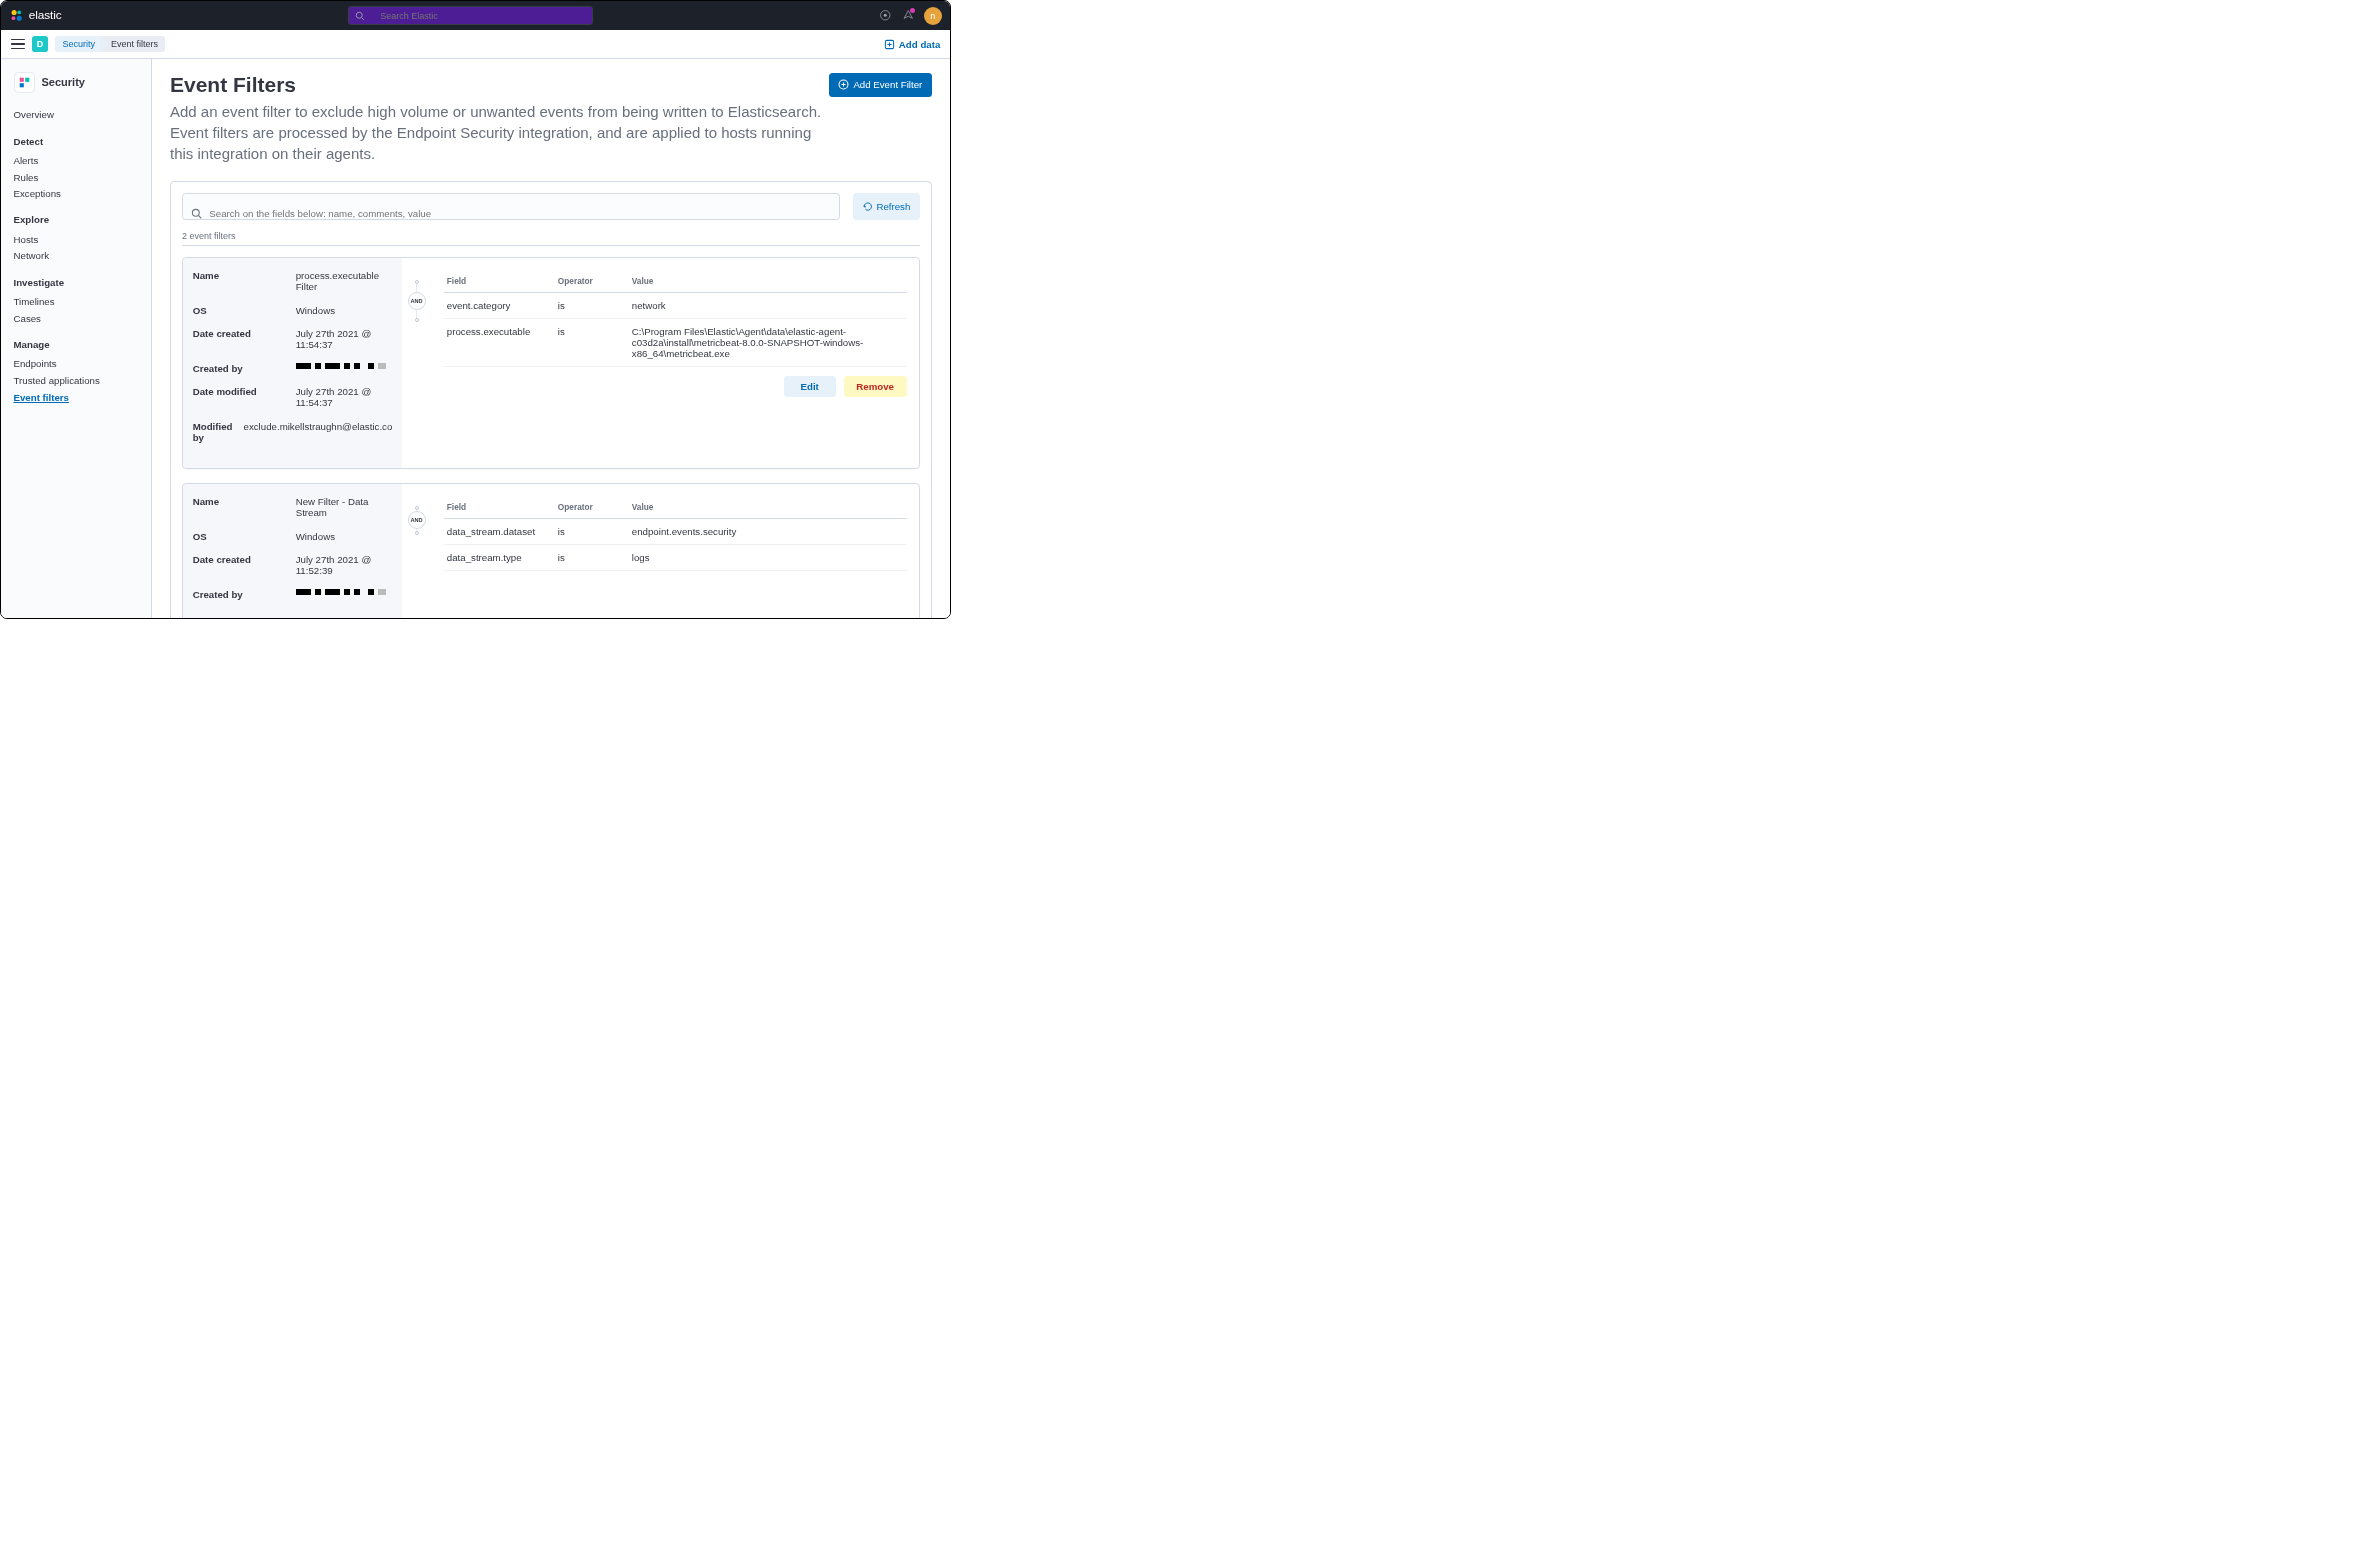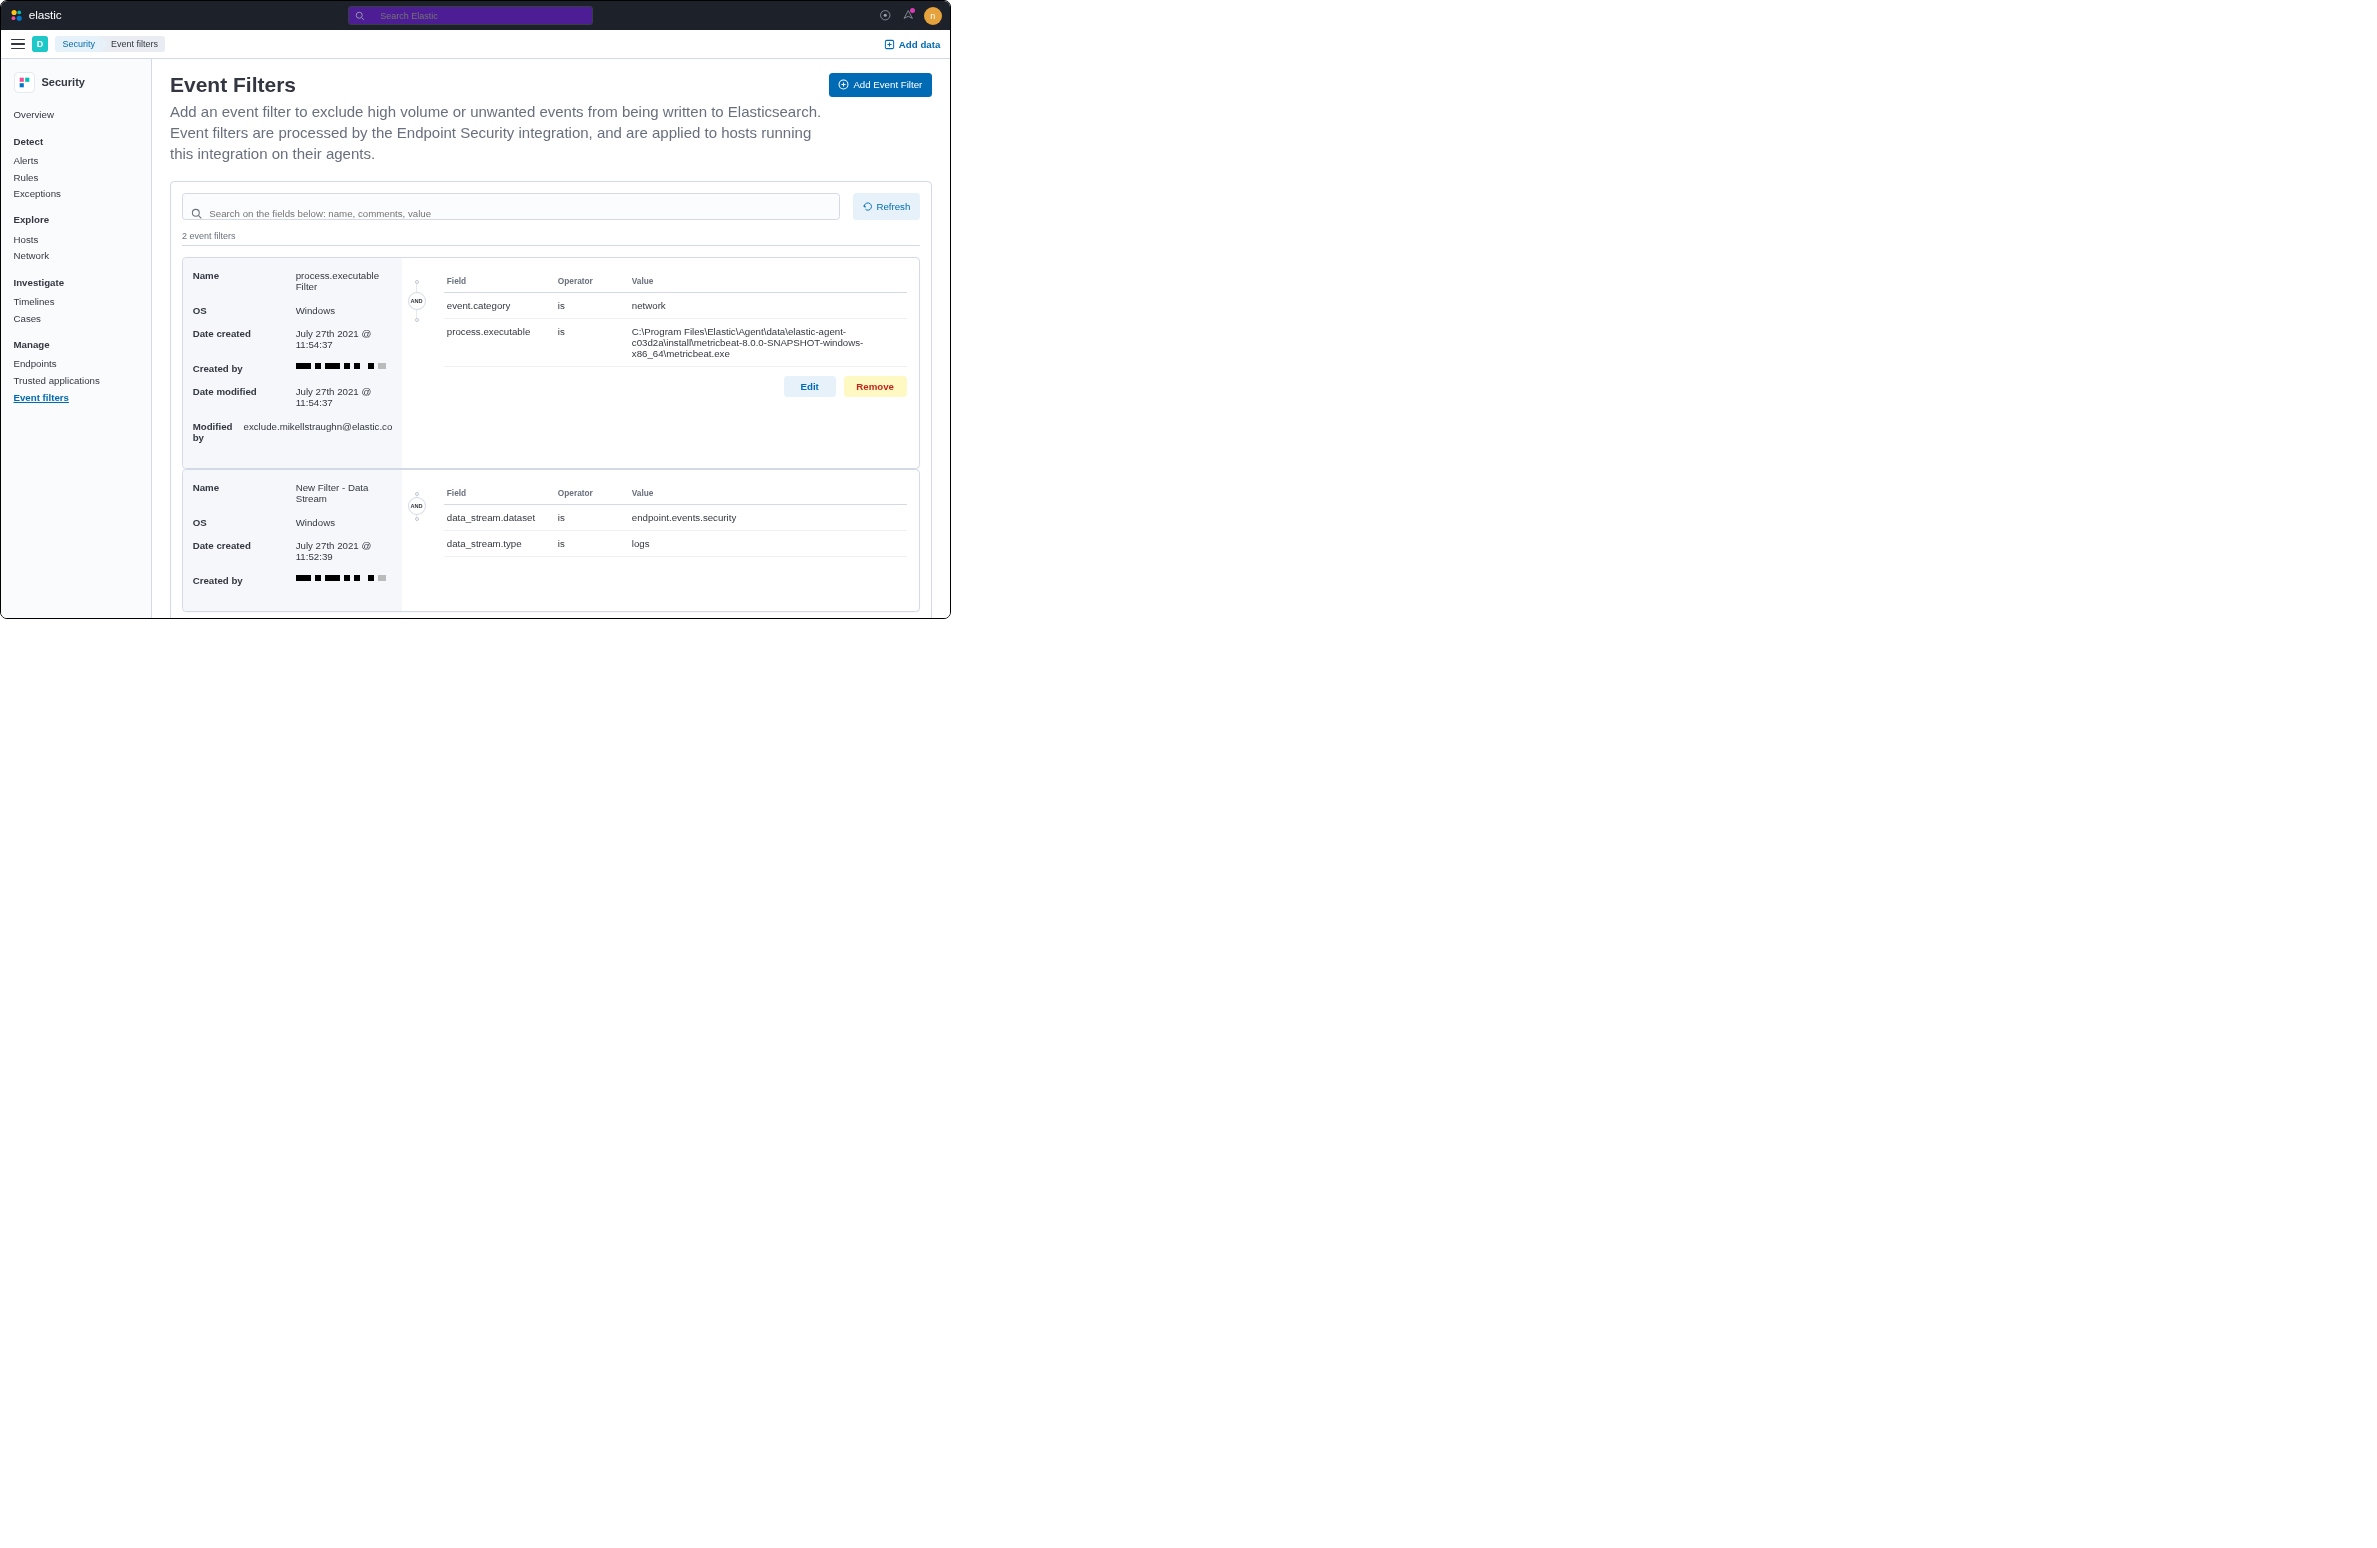--- a/index.html
+++ b/index.html
@@ -52,21 +52,21 @@
 .page-desc { font-size: 15px; color: #69707d; max-width: 653px; margin-bottom: 17px; line-height: 1.4; }
 
 .panel { border: 0.7px solid #d3dae6; border-radius: 4.2px; padding: 11px; background: #fff; }
 .panel-top { display: flex; gap: 12.5px; margin-bottom: 7px; }
 .filter-search { flex: 1; border: 0.7px solid #d3dae6; border-radius: 3.5px; height: 26.4px; display: flex; align-items: flex-end; padding: 0 8.3px; gap: 7px; background: #fbfcfd; }
 .filter-search input { border: none; background: transparent; flex: 1; font-size: 9.7px; outline: none; color: #69707d; }
 .btn-refresh { background: #e6f1fa; color: #006bb4; border: none; border-radius: 3.5px; padding: 0 9.7px; height: 26.4px; font-size: 9.7px; font-weight: 500; display: flex; align-items: center; gap: 4.2px; cursor: pointer; }
 .btn-refresh svg { width: 9.7px; height: 9.7px; }
 .result-count { font-size: 9px; color: #69707d; padding: 4.2px 0; border-bottom: 0.7px solid #d3dae6; margin-bottom: 11px; }
 
-.card { border: 0.7px solid #d3dae6; border-radius: 4.2px; background: #fff; display: flex; box-shadow: 0 0.7px 1.4px rgba(0,0,0,0.03); }
+.card { border: 0.7px solid #d3dae6; border-radius: 4.2px; background: #fff; margin-bottom: 14px; display: flex; box-shadow: 0 0.7px 1.4px rgba(0,0,0,0.03); }
 .card-left { width: 219px; background: #f5f7fa; padding: 12.5px 9.7px; border-radius: 4.2px 0 0 4.2px; }
 .meta-row { display: flex; margin-bottom: 12.5px; }
 .meta-label { width: 103px; font-weight: 700; font-size: 9.7px; }
 .meta-value { flex: 1; font-size: 9.7px; word-wrap: break-word; }
 .redact { display: flex; flex-wrap: wrap; gap: 4.2px; }
 .redact span { background: #000; height: 6.3px; }
 .redact .light { background: #bbb; }
 
 .card-right { flex: 1; padding: 12.5px 12.5px 9.7px 42px; position: relative; }
 .and-badge { position: absolute; left: 5.6px; width: 18px; height: 18px; border-radius: 50%; border: 0.7px solid #d3dae6; background: #fff; font-size: 5.6px; font-weight: 600; display: flex; align-items: center; justify-content: center; }

